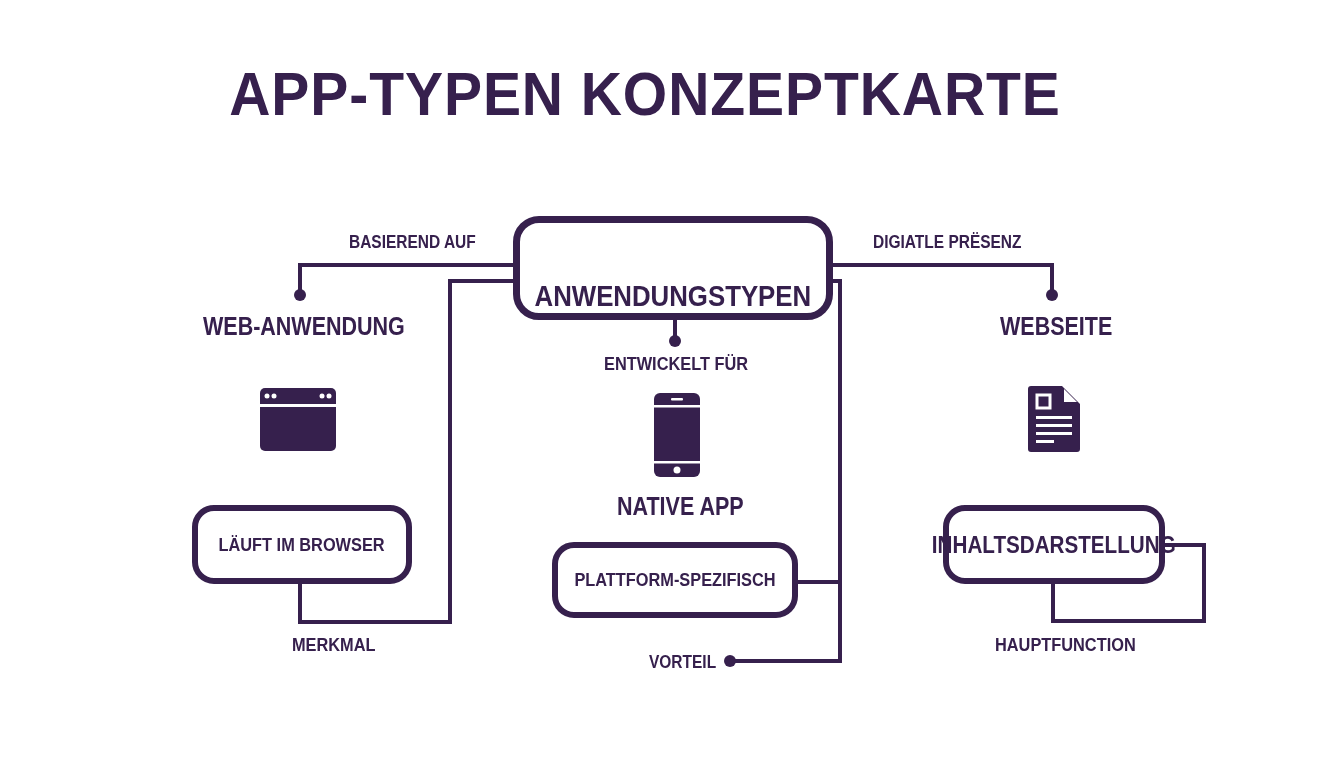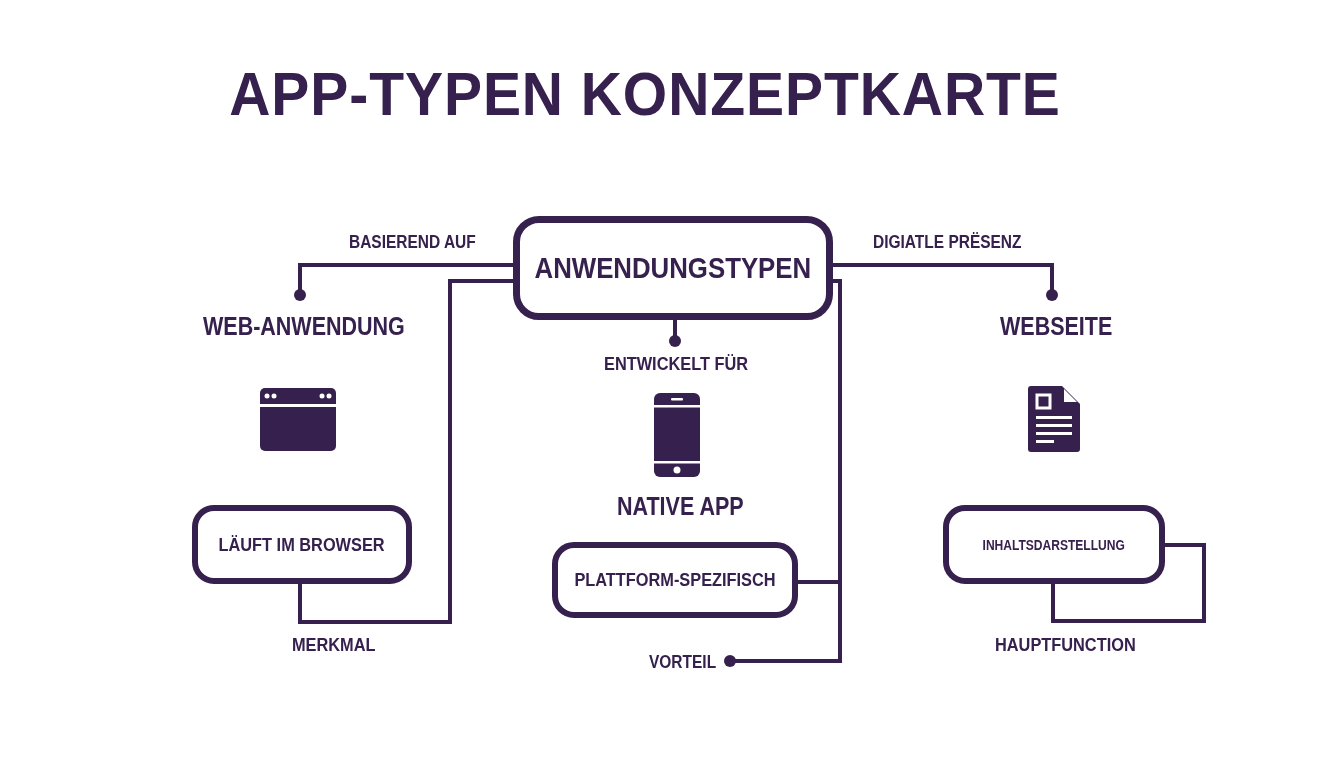--- a/index.html
+++ b/index.html
@@ -46,21 +46,21 @@
     <polyline points="1164,545 1204,545 1204,621 1053,621 1053,582"></polyline>
   </g>
   <g fill="#36204d">
     <circle cx="300" cy="295" r="6"></circle>
     <circle cx="675" cy="341" r="6"></circle>
     <circle cx="1052" cy="295" r="6"></circle>
     <circle cx="730" cy="661" r="6"></circle>
   </g>
 </svg>
 
-<div class="box" style="left:513px; top:216px; width:320px; height:104px; border-width:7px; border-radius:26px; font-size:30px;">
+<div class="box" style="left:513px; top:216px; width:320px; height:104px; border-width:7px; border-radius:26px; font-size:30px;align-items:flex-end;">
   <span style="transform:scaleX(0.86); display:inline-block;">ANWENDUNGSTYPEN</span>
 </div>
 
 <div class="lbl" style="left:349px; top:232px; font-size:18px;">BASIEREND AUF</div>
 <div class="lbl" style="left:604px; top:353px; font-size:19px;">ENTWICKELT FÜR</div>
 <div class="lbl" style="left:873px; top:232px; font-size:18px;">DIGIATLE PRËSENZ</div>
 
 <div class="lbl" style="left:203px; top:312px; font-size:25px;">WEB-ANWENDUNG</div>
 <div class="lbl" style="left:617px; top:492px; font-size:25px;">NATIVE APP</div>
 <div class="lbl" style="left:1000px; top:312px; font-size:25px;">WEBSEITE</div>
@@ -91,19 +91,19 @@
   <rect x="8" y="46" width="36" height="3" fill="#fff"></rect>
   <rect x="8" y="54" width="18" height="3" fill="#fff"></rect>
 </svg>
 
 <div class="box" style="left:192px; top:505px; width:220px; height:79px; font-size:19px;">
   <span style="transform:scaleX(0.86); display:inline-block;">LÄUFT IM BROWSER</span>
 </div>
 <div class="box" style="left:552px; top:542px; width:246px; height:76px; font-size:19px;">
   <span style="transform:scaleX(0.86); display:inline-block;">PLATTFORM-SPEZIFISCH</span>
 </div>
-<div class="box" style="left:943px; top:505px; width:222px; height:79px; font-size:14px;text-align:center;">
+<div class="box" style="left:943px; top:505px; width:222px; height:79px; font-size:24px;text-align:center;">
   <span style="transform:scaleX(0.86); display:inline-block;">INHALTSDARSTELLUNG</span>
 </div>
 
 <div class="lbl" style="left:292px; top:634px; font-size:19px;">MERKMAL</div>
 <div class="lbl" style="left:649px; top:652px; font-size:18px;">VORTEIL</div>
 <div class="lbl" style="left:995px; top:634px; font-size:19px;">HAUPTFUNCTION</div>
 
 </body></html>

